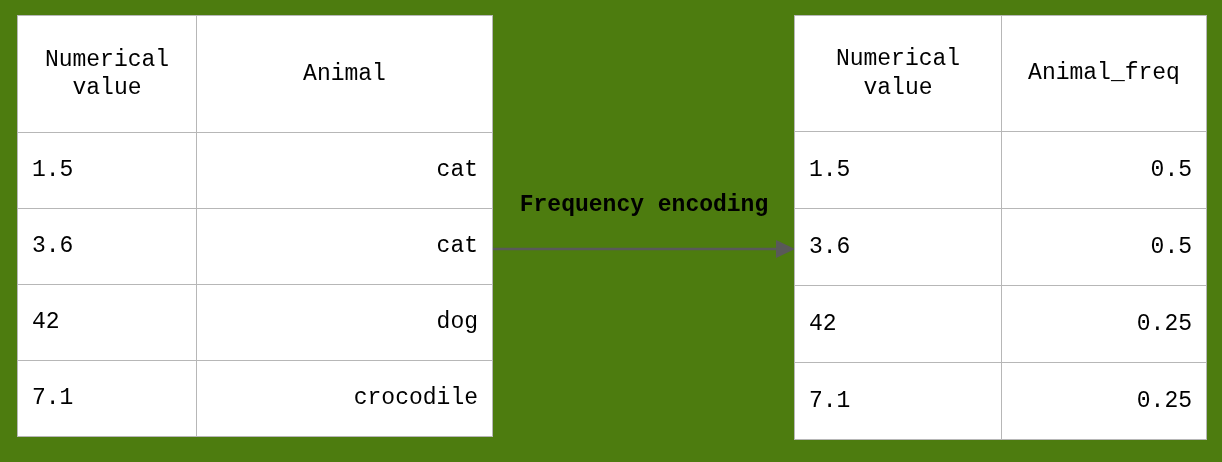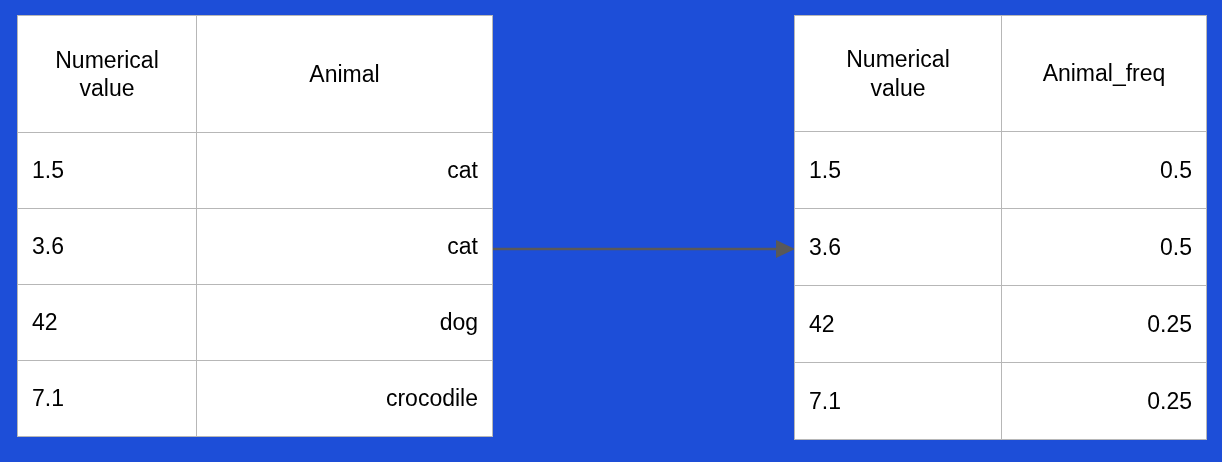--- a/index.html
+++ b/index.html
@@ -11,21 +11,22 @@
     width: 1222px;
     height: 462px;
     font-family: "Liberation Sans", sans-serif;
     color: #000000;
     overflow: hidden;
   }
   #canvas {
     position: relative;
     width: 1222px;
     height: 462px;
-    background: #1d4ed8;
+    background: #4d7c0f;
+    font-family: Liberation Mono, monospace;
   }
 
   
   .data-table {
     position: absolute;
     border-collapse: collapse;
     table-layout: fixed;
     background: #ffffff;
   }
   .data-table td, .data-table th {
@@ -118,20 +119,21 @@
         <td class="cell-center">42</td>
         <td class="cell-left">dog</td>
       </tr>
       <tr>
         <td class="cell-center">7.1</td>
         <td class="cell-left">crocodile</td>
       </tr>
     </tbody>
   </table>
 
+  <div id="transform-label">Frequency encoding</div>
 
   <svg id="transform-arrow" width="312" height="34" viewBox="0 0 312 34" xmlns="http://www.w3.org/2000/svg">
     <line x1="5" y1="17" x2="290" y2="17" stroke="#595959" stroke-width="2.5"></line>
     <polygon points="288,8 307,17 288,26" fill="#595959"></polygon>
   </svg>
 
   <table class="data-table" id="table-encoded">
     <colgroup>
       <col class="col-num">
       <col class="col-freq">

